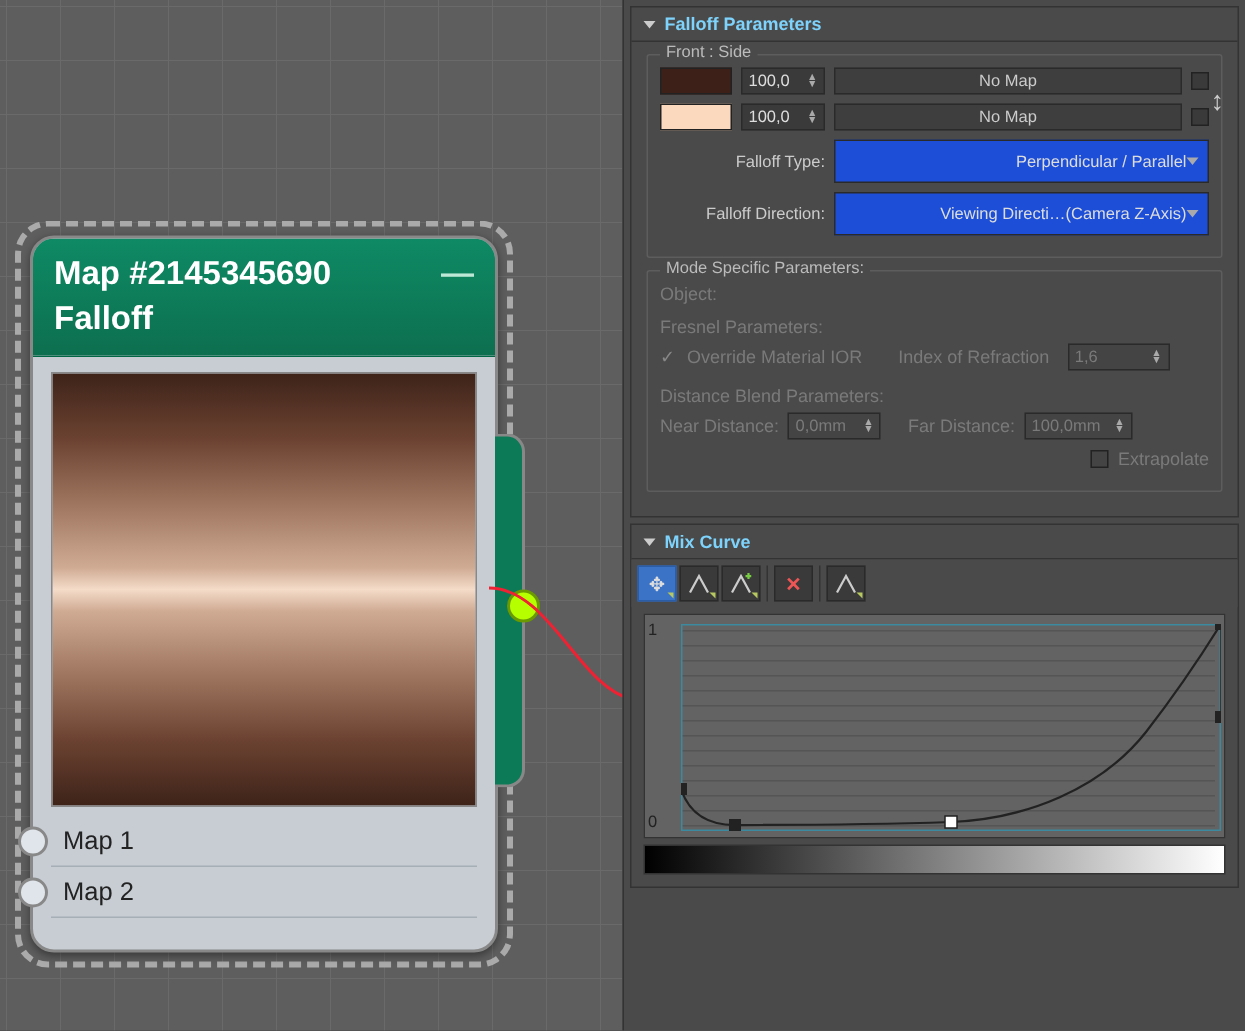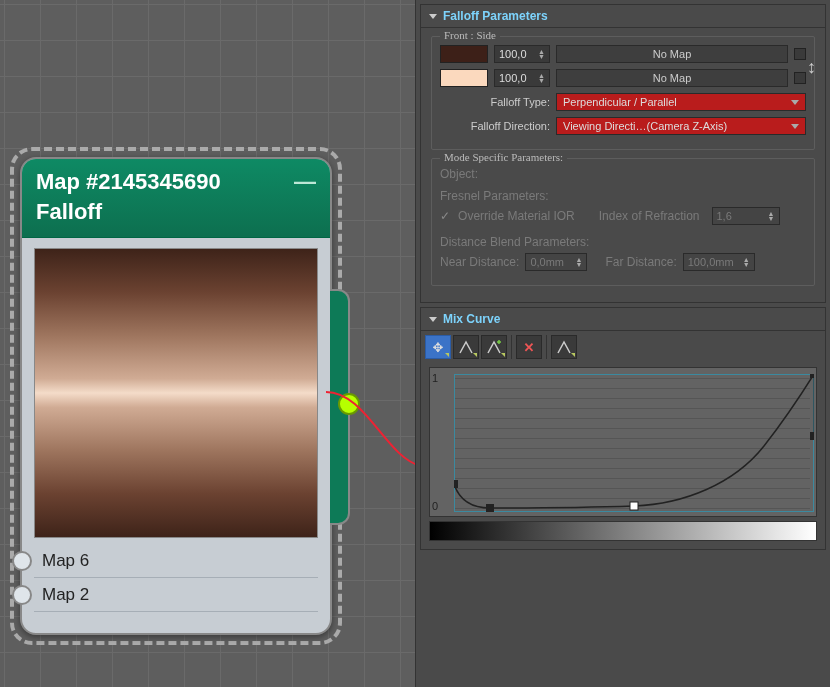--- a/index.html
+++ b/index.html
@@ -23,29 +23,29 @@
   .side-tab{position:absolute;right:-20px;top:130px;width:20px;height:236px;background:#0d7a57;border-radius:0 12px 12px 0;border:2px solid #888;border-left:none;}
   .out-dot{position:absolute;right:-30px;top:234px;width:22px;height:22px;background:#b6ff00;border:2px solid #6a9a00;border-radius:50%;}
   .wire{position:absolute;left:326px;top:388px;pointer-events:none;}
   
   .props{position:absolute;right:0;top:0;width:415px;height:687px;background:#4a4a4a;border-left:1px solid #333;color:#ccc;}
   .rollout{border:1px solid #333;margin:4px;background:#4a4a4a;}
   .roll-head{display:flex;align-items:center;padding:4px 8px;font-size:12px;color:#7dd3fc;border-bottom:1px solid #333;}
   .roll-head .tri{display:inline-block;width:0;height:0;border-left:4px solid transparent;border-right:4px solid transparent;border-top:5px solid #ccc;margin-right:6px;}
   .roll-body{padding:8px 10px;}
   .grp{border:1px solid #5d5d5d;border-radius:2px;padding:8px;margin-bottom:8px;position:relative;}
-  .grp-title{position:absolute;top:-8px;left:8px;background:#4a4a4a;padding:0 4px;font-size:11px;color:#bbb;font-family:Liberation Serif, serif;}
+  .grp-title{position:absolute;top:-8px;left:8px;background:#4a4a4a;padding:0 4px;font-size:11px;color:#bbb;}
   .row{display:flex;align-items:center;margin-bottom:6px;gap:6px;}
   .swatch{width:48px;height:18px;border:1px solid #222;}
   .spin{display:flex;align-items:center;background:#3a3a3a;border:1px solid #2a2a2a;height:18px;width:56px;color:#ddd;font-size:11px;padding:0 4px;justify-content:space-between;}
   .spin .ar{display:flex;flex-direction:column;line-height:5px;font-size:7px;color:#aaa;}
   .mapbtn{flex:1;height:18px;background:#3e3e3e;border:1px solid #2a2a2a;color:#ccc;font-size:11px;text-align:center;line-height:16px;}
   .chk{width:12px;height:12px;border:1px solid #222;background:#3a3a3a;}
   .lbl-r{text-align:right;min-width:110px;color:#ccc;font-size:11px;}
-  .dd{flex:1;height:18px;background:#b91c1c;border:1px solid #2a2a2a;color:#ddd;font-size:11px;padding:0 6px;display:flex;align-items:center;justify-content:space-between;}
+  .dd{flex:1;height:29px;background:#1d4ed8;border:1px solid #2a2a2a;color:#ddd;font-size:11px;padding:0 6px;display:flex;align-items:center;justify-content:flex-end;}
   .dd .tri2{width:0;height:0;border-left:4px solid transparent;border-right:4px solid transparent;border-top:5px solid #aaa;}
   .dim{color:#7a7a7a;}
   .dimf{background:#444;color:#7a7a7a;}
   .toolbar{display:flex;gap:2px;padding:4px;background:#4a4a4a;}
   .tbtn{width:26px;height:24px;background:#3a3a3a;border:1px solid #2a2a2a;display:flex;align-items:center;justify-content:center;font-size:13px;color:#ddd;position:relative;}
   .tbtn.sel{background:#3b73c7;border-color:#2b5ca6;}
   .tbtn .corner{position:absolute;right:1px;bottom:1px;width:0;height:0;border-left:4px solid transparent;border-top:4px solid #b8c860;}
   .curve-wrap{margin:4px 8px;}
   .curve{position:relative;height:150px;background:#636363;border:1px solid #333;}
   .yl{position:absolute;left:2px;color:#222;font-size:11px;}
@@ -65,21 +65,21 @@
     <h1>
       <span>Map #2145345690</span>
       <span class="minus">—</span>
     </h1>
     <h2>Falloff</h2>
   </div>
   <div class="preview"></div>
   <div class="slot-list">
     <div class="slot">
       <span class="dot"></span>
-      <span>Map 6</span>
+      <span>Map 1</span>
     </div>
     <div class="slot">
       <span class="dot"></span>
       <span>Map 2</span>
     </div>
   </div>
   <div class="side-tab"></div>
   <div class="out-dot"></div>
 </div>
 
@@ -158,20 +158,24 @@
           <span>Near Distance:</span>
           <div class="spin dimf" style="width:62px">
             <span>0,0mm</span>
             <span class="ar">▲<br>▼</span>
           </div>
           <span style="margin-left:12px">Far Distance:</span>
           <div class="spin dimf" style="width:72px">
             <span>100,0mm</span>
             <span class="ar">▲<br>▼</span>
           </div>
+        </div>
+        <div class="row dim" style="justify-content:flex-end">
+          <div class="chk dimf"></div>
+          <span>Extrapolate</span>
         </div>
       </div>
     </div>
   </div>
 
   <div class="rollout">
     <div class="roll-head">
       <span class="tri"></span>
       <b>Mix Curve</b>
     </div>

